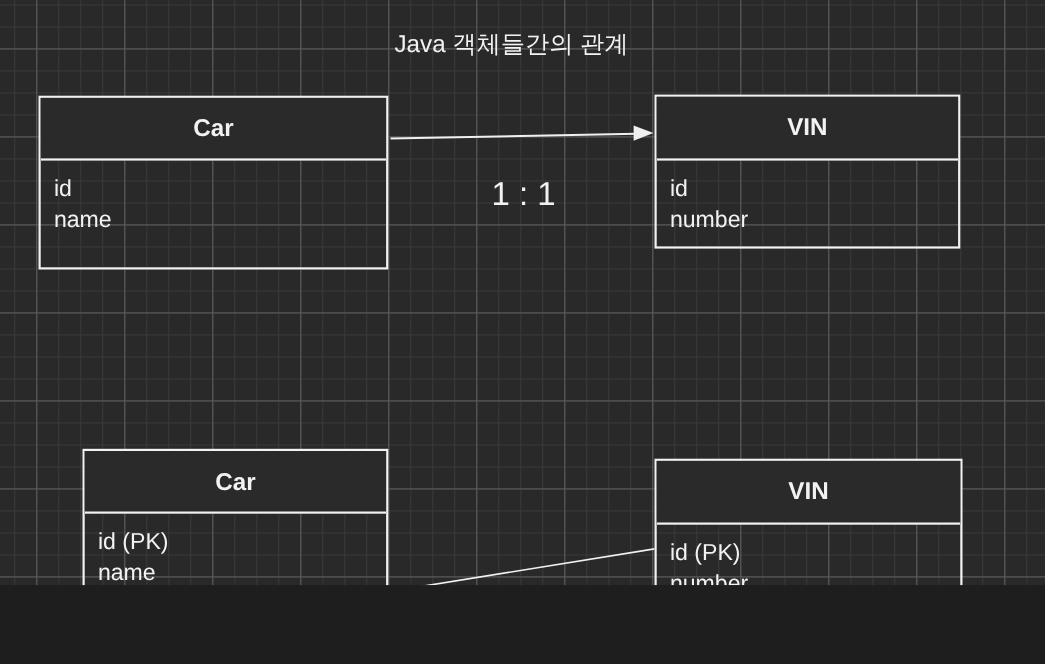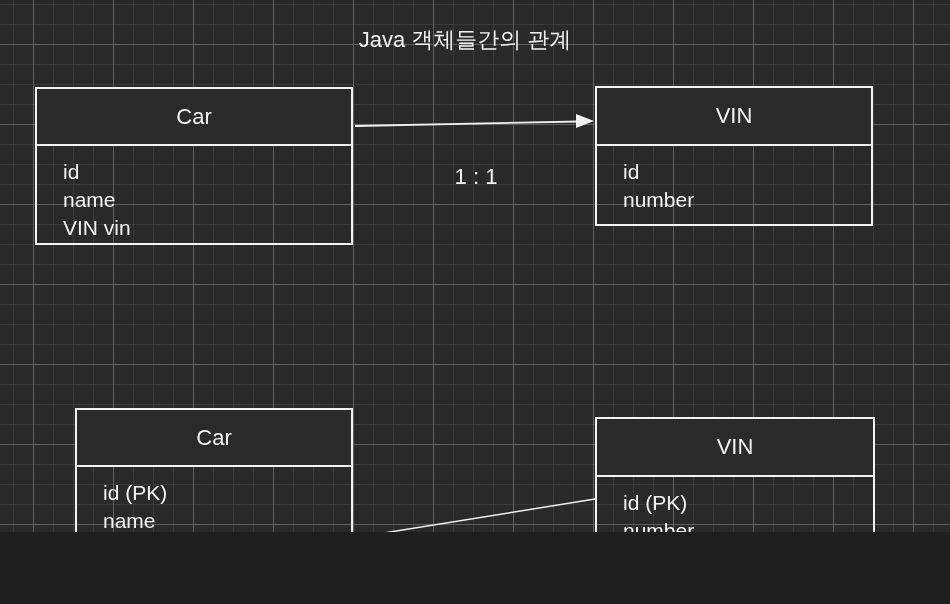--- a/index.html
+++ b/index.html
@@ -37,38 +37,38 @@
     border: 2px solid #f2f2f2;
     background: transparent;
   }
   .entity-header {
     box-sizing: border-box;
     border-bottom: 2px solid #f2f2f2;
     background: #2a2a2a;
     display: flex;
     align-items: center;
     justify-content: center;
-    font-weight: normal;
+    font-weight: bold;
     font-size: 22px;
     color: #f2f2f2;
   }
   .entity-body {
     box-sizing: border-box;
-    padding: 12px 12px 0 26px;
+    padding: 12px 12px 0 12px;
     font-size: 21px;
     line-height: 28px;
     color: #f2f2f2;
     border-radius: 23px;
   }
   .entity-field { white-space: nowrap; }
 
   .rel-label {
     position: absolute;
     transform: translate(-50%, -50%);
-    font-size: 22px;
+    font-size: 30px;
     white-space: nowrap;
     color: #f2f2f2;
   }
   .edge-layer {
     position: absolute;
     left: 0; top: 0;
     width: 950px; height: 604px;
     pointer-events: none;
   }
   
@@ -91,21 +91,20 @@
 <div class="canvas">
 
   <div class="diagram-title" id="title-java">Java 객체들간의 관계</div>
 
 
   <div class="entity" id="box-java-car">
     <div class="entity-header">Car</div>
     <div class="entity-body">
       <div class="entity-field">id</div>
       <div class="entity-field">name</div>
-      <div class="entity-field">VIN vin</div>
     </div>
   </div>
 
   <div class="entity" id="box-java-vin">
     <div class="entity-header">VIN</div>
     <div class="entity-body">
       <div class="entity-field">id</div>
       <div class="entity-field">number</div>
     </div>
   </div>

